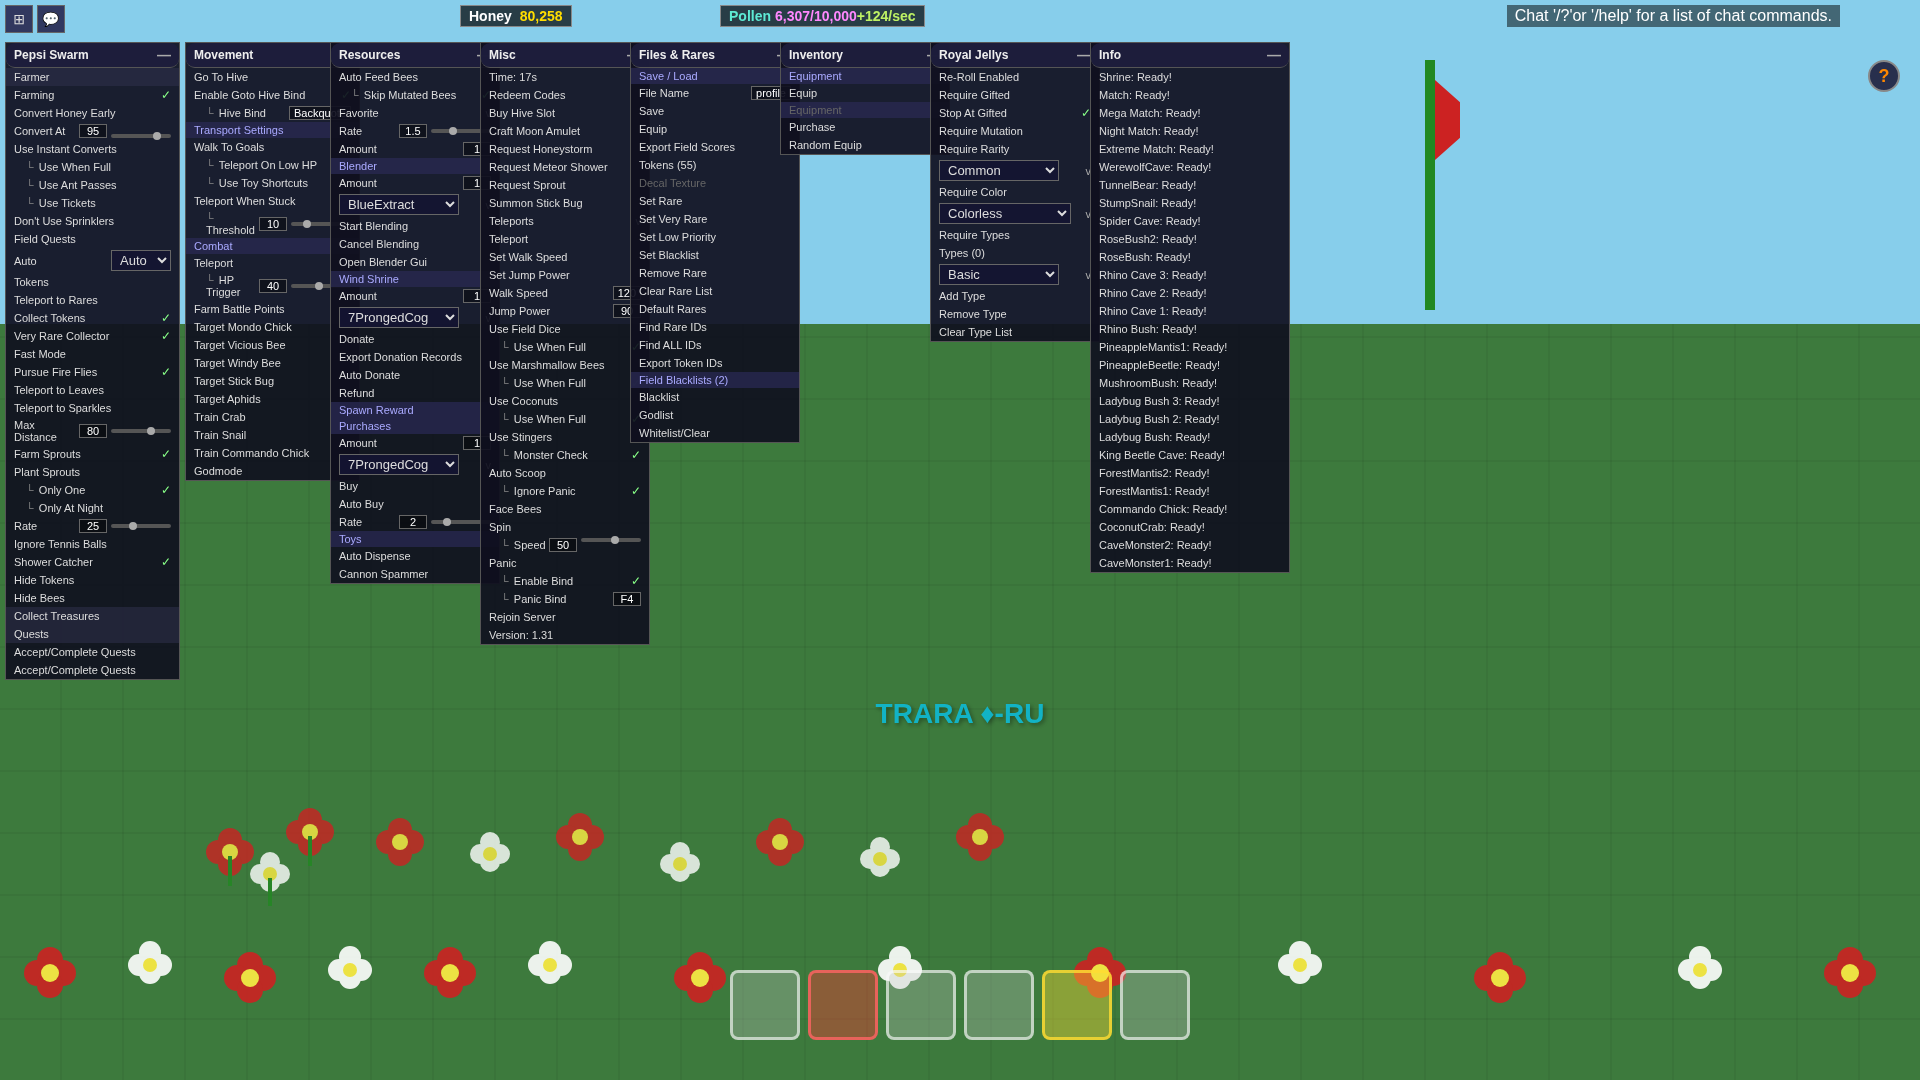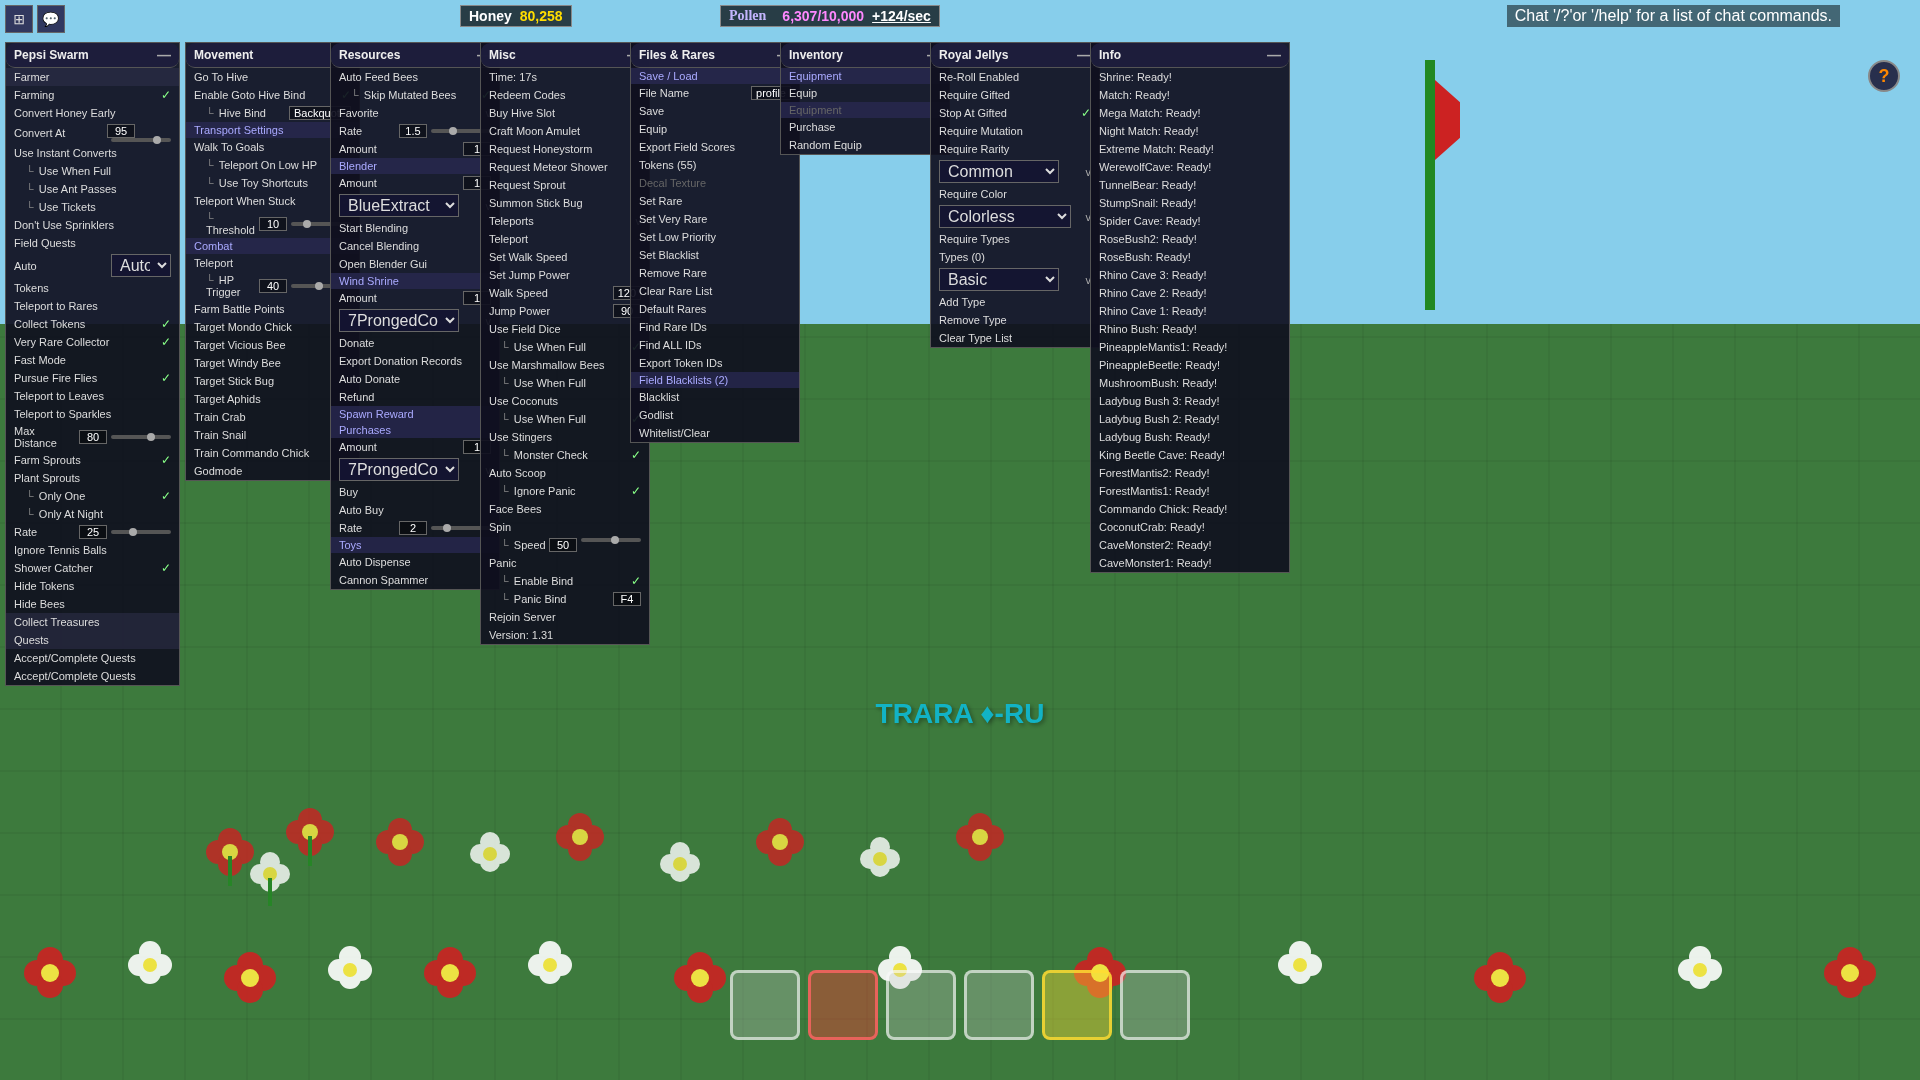--- a/index.html
+++ b/index.html
@@ -62,23 +62,22 @@
       align-items: center;
       background: rgba(0,0,0,0.7);
       border: 1px solid #888;
       padding: 2px 8px;
       color: #ff88ff;
       font-weight: bold;
       font-size: 14px;
     }
 
     .pollen-label {
-      color: #c4b5fd;
-      margin-right: 16px;
-      font-family: Liberation Serif, serif;
+      color: #5eead4;
+      margin-right: 4px;
     }
 
     .chat-hint {
       position: absolute;
       top: 5px;
       right: 80px;
       color: #fff;
       font-size: 16px;
       background: rgba(0,0,0,0.5);
       padding: 2px 8px;
@@ -170,21 +169,21 @@
       min-width: 28px;
       text-align: center;
       color: #fff;
     }
 
     .dropdown {
       background: rgba(20,20,50,0.9);
       border: 1px solid #666;
       padding: 1px 4px;
       color: #ddd;
-      font-size: 16px;
+      font-size: 13px;
     }
 
     
     .toolbar {
       position: absolute;
       top: 5px;
       left: 5px;
       display: flex;
       gap: 4px;
       z-index: 200;
@@ -481,21 +480,21 @@
 </div>
 
 <div class="honey-display">
   <span class="honey-label">Honey</span>
   <span>80,258</span>
 </div>
 
 <div class="pollen-display">
   <span class="pollen-label">Pollen</span>
   <span>6,307/10,000</span>
-  <span style="margin-left:8px;color:#ffffff;text-decoration:underline;">+124/sec</span>
+  <span style="color:#bef264;">+124/sec</span>
 </div>
 
 <div class="chat-hint">Chat '/?'or '/help' for a list of chat commands.</div>
 
 <div class="help-btn">?</div>
 
 <div class="panel" id="panel-pepsi">
   <div class="panel-header">
     <span>Pepsi Swarm</span>
     <span class="panel-minimize">—</span>
@@ -506,21 +505,21 @@
   </div>
   <div class="panel-item">
     <span>Farming</span>
     <span class="checkmark green-check">✓</span>
   </div>
   <div class="panel-item">
     <span>Convert Honey Early</span>
   </div>
   <div class="panel-item">
     <span>Convert At</span>
-    <span style="display:flex;align-items:flex-start;flex-direction:column;">
+    <span style="display:flex;align-items:flex-end;">
       <span class="value-box">95</span>
       <span class="slider-track">
           <span class="slider-thumb" style="left:70%;"></span>
         </span>
     </span>
   </div>
   <div class="panel-item">
     <span>Use Instant Converts</span>
   </div>
   <div class="panel-item indent1">

